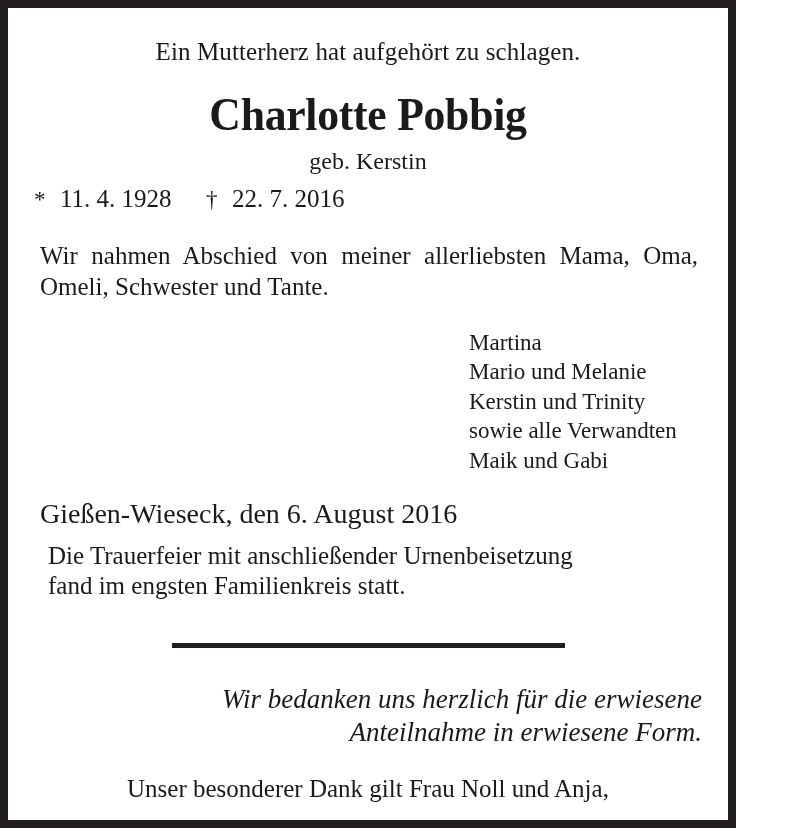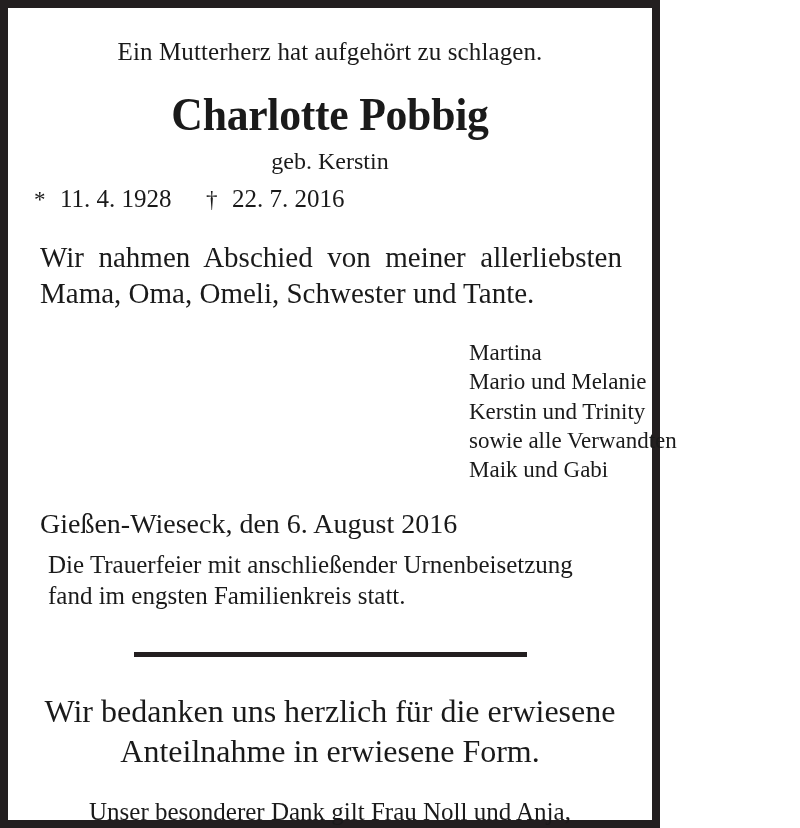--- a/index.html
+++ b/index.html
@@ -11,21 +11,21 @@
     width: 800px;
     height: 828px;
     font-family: "Liberation Serif", "DejaVu Serif", serif;
     color: #1a1a1a;
     overflow: hidden;
   }
 
   
   .notice-outer {
     box-sizing: border-box;
-    width: 660px;
+    width: 736px;
     height: 828px;
     border: 6px solid #231f20;
     background: #ffffff;
   }
 
   
   .notice-inner {
     box-sizing: border-box;
     width: 100%;
     height: 100%;
@@ -83,21 +83,21 @@
     width: 22px;
   }
   .life-dates .thin {
     display: inline-block;
     width: 2px;
   }
 
   .farewell-text {
     text-align: justify;
     text-align-last: left;
-    font-size: 29px;
+    font-size: 25px;
     line-height: 1.24;
     margin: 26px 0 0 0;
     padding: 0 4px 0 6px;
     hyphens: none;
   }
 
   .survivors {
     margin: 26px 0 0 0;
     padding-left: 435px;
   }
@@ -131,24 +131,25 @@
     text-align: center;
   }
   .divider-rule {
     display: inline-block;
     width: 393px;
     height: 5px;
     background: #231f20;
   }
 
   .thanks-one {
-    text-align: center;
-    font-size: 32px;
+    text-align: right;
+    font-size: 27px;
     line-height: 1.22;
     margin: 31px 0 0 0;
+    font-style: italic;
   }
   .thanks-two {
     text-align: center;
     font-size: 25px;
     line-height: 1.22;
     margin: 26px 0 0 0;
   }
   .thanks-one .thanks-line,
   .thanks-two .thanks-line {
     white-space: nowrap;

